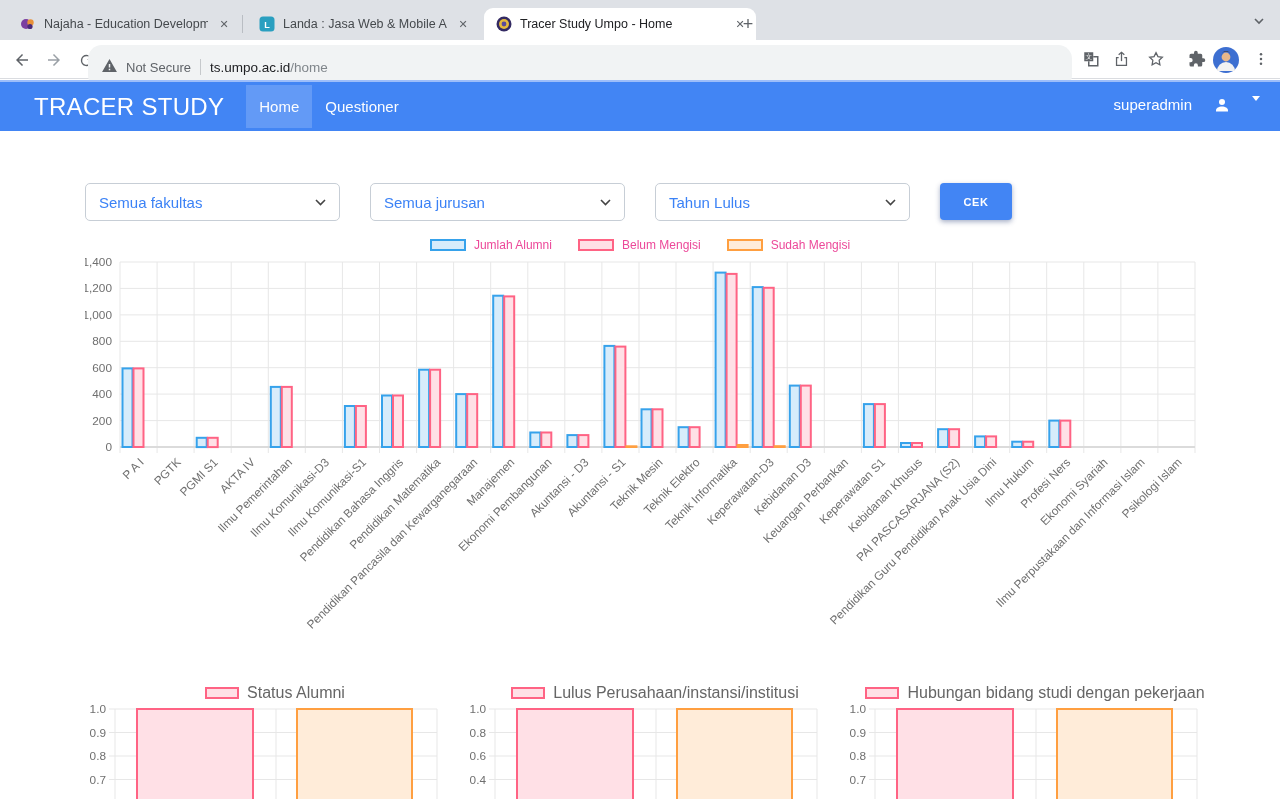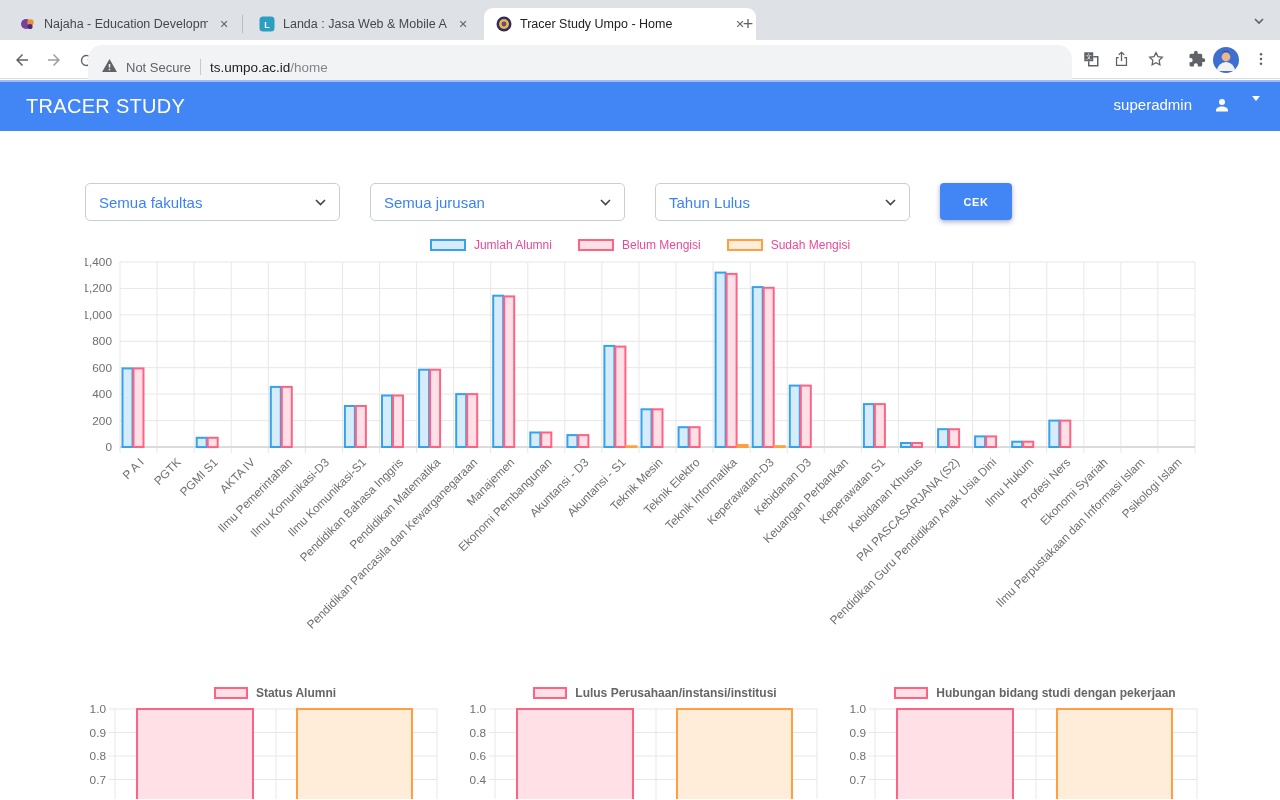--- a/index.html
+++ b/index.html
@@ -32,21 +32,21 @@
   .omni-label{color:#5f6368;font-size:13px;}
   .omni-sep{width:1px;height:16px;background:#c6c9cc;}
   .omni-url{font-size:13.5px;color:#202124;}
   .omni-url .path{color:#80868b;}
   .tbicon{position:absolute;top:50px;width:18px;height:18px;color:#5f6368;}
 
   
   .nav-accent{position:absolute;left:0;top:80px;width:1280px;height:2px;background:#9dbefa;}
   .sitenav{position:absolute;left:0;top:82px;width:1280px;height:49px;background:#4285f4;
            display:flex;align-items:center;color:#fff;}
-  .brand{font-size:20px;margin-left:26px;letter-spacing:.3px;}
+  .brand{font-size:24px;margin-left:34px;letter-spacing:.3px;}
   .navlinks{display:flex;margin-left:22px;height:100%;align-items:center;}
   .navlink{padding:13px 13px;font-size:15px;color:#fff;opacity:.98;}
   .navlink.active{background:rgba(255,255,255,0.18);}
   .navuser{margin-left:auto;margin-right:20px;display:flex;align-items:flex-start;gap:21px;font-size:15px;}
   .caret{width:0;height:0;border-left:4px solid transparent;border-right:4px solid transparent;
          border-top:5px solid #fff;}
 
   
   .select{position:absolute;top:183px;height:38px;border:1px solid #c7ced6;border-radius:5px;
           background:#fff;display:flex;align-items:center;justify-content:space-between;
@@ -55,21 +55,21 @@
            border-radius:4px;color:#fff;font-size:11px;font-weight:bold;letter-spacing:.6px;
            box-shadow:0 2px 5px rgba(60,80,130,.45);font-family:"Liberation Sans",sans-serif;}
 
   
   .main-legend{position:absolute;left:85px;top:238px;width:1110px;display:flex;justify-content:center;
                gap:26px;align-items:center;}
   .leg-item{display:flex;align-items:center;gap:8px;font-size:12px;color:#ec4899;}
   .leg-box{width:36px;height:12px;border:2px solid;box-sizing:border-box;}
   .minichart{position:absolute;top:684px;width:380px;height:116px;overflow:hidden;}
   .mini-legend{height:14px;margin-top:2px;display:flex;justify-content:center;align-items:center;
-               gap:8px;font-size:12px;color:#666;font-weight:bold;}
+               gap:8px;font-size:16px;color:#666;}
   svg .tk{font-family:"Liberation Sans",sans-serif;font-size:11.8px;fill:#6f6f6f;}
 </style>
 </head>
 <body>
 
 <div id="screen">
 
   <div class="tabstrip">
     <div class="tab" style="left:8px;width:232px;">
       <span class="favicon">
@@ -174,20 +174,24 @@
     <svg width="16" height="18" viewBox="0 0 24 24" fill="#5f6368">
         <circle cx="12" cy="5" r="1.9"></circle>
         <circle cx="12" cy="12" r="1.9"></circle>
         <circle cx="12" cy="19" r="1.9"></circle>
       </svg>
   </div>
 
   <div class="nav-accent"></div>
   <div class="sitenav">
     <span class="brand">TRACER STUDY</span>
+    <span class="navlinks">
+      <span class="navlink active">Home</span>
+      <span class="navlink">Questioner</span>
+    </span>
     <span class="navuser">
       <span>superadmin</span>
       <span>
         <svg width="18" height="18" viewBox="0 0 24 24" fill="#fff">
             <circle cx="12" cy="8" r="4"></circle>
             <path d="M12 14c-4.4 0-8 2.2-8 5v1.5h16V19c0-2.8-3.6-5-8-5z"></path>
           </svg>
       </span>
       <span class="caret"></span>
     </span>

